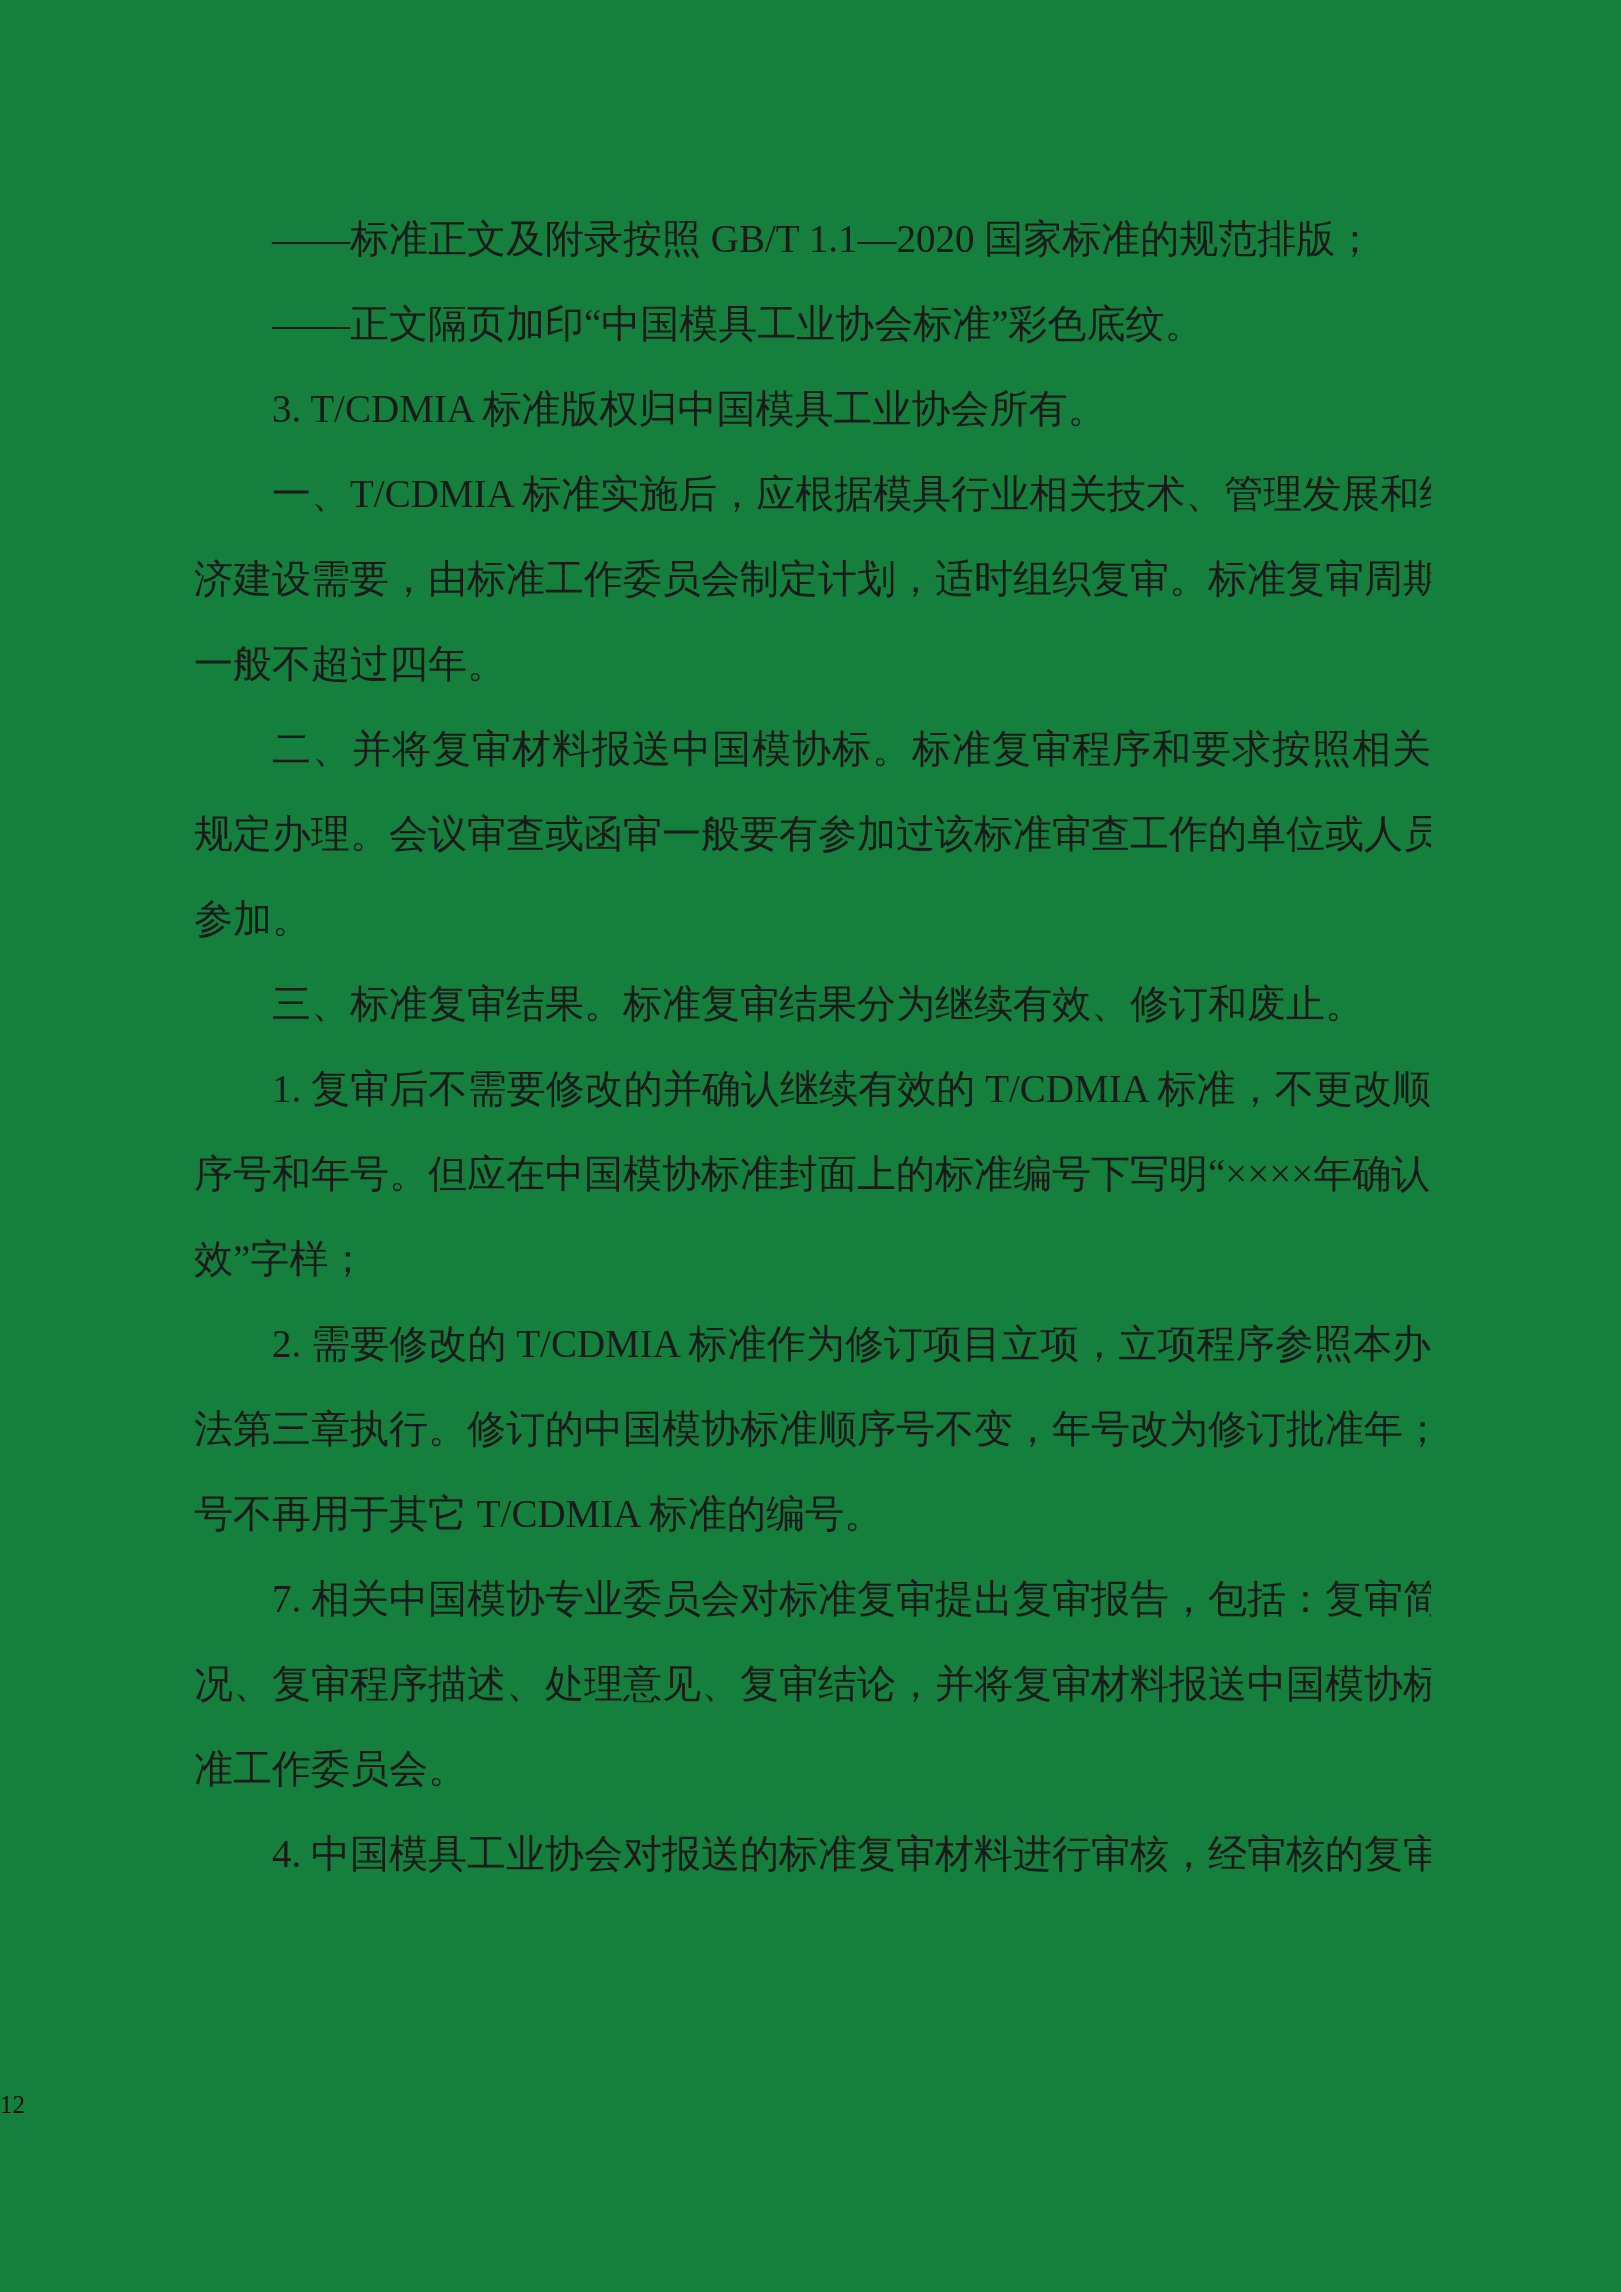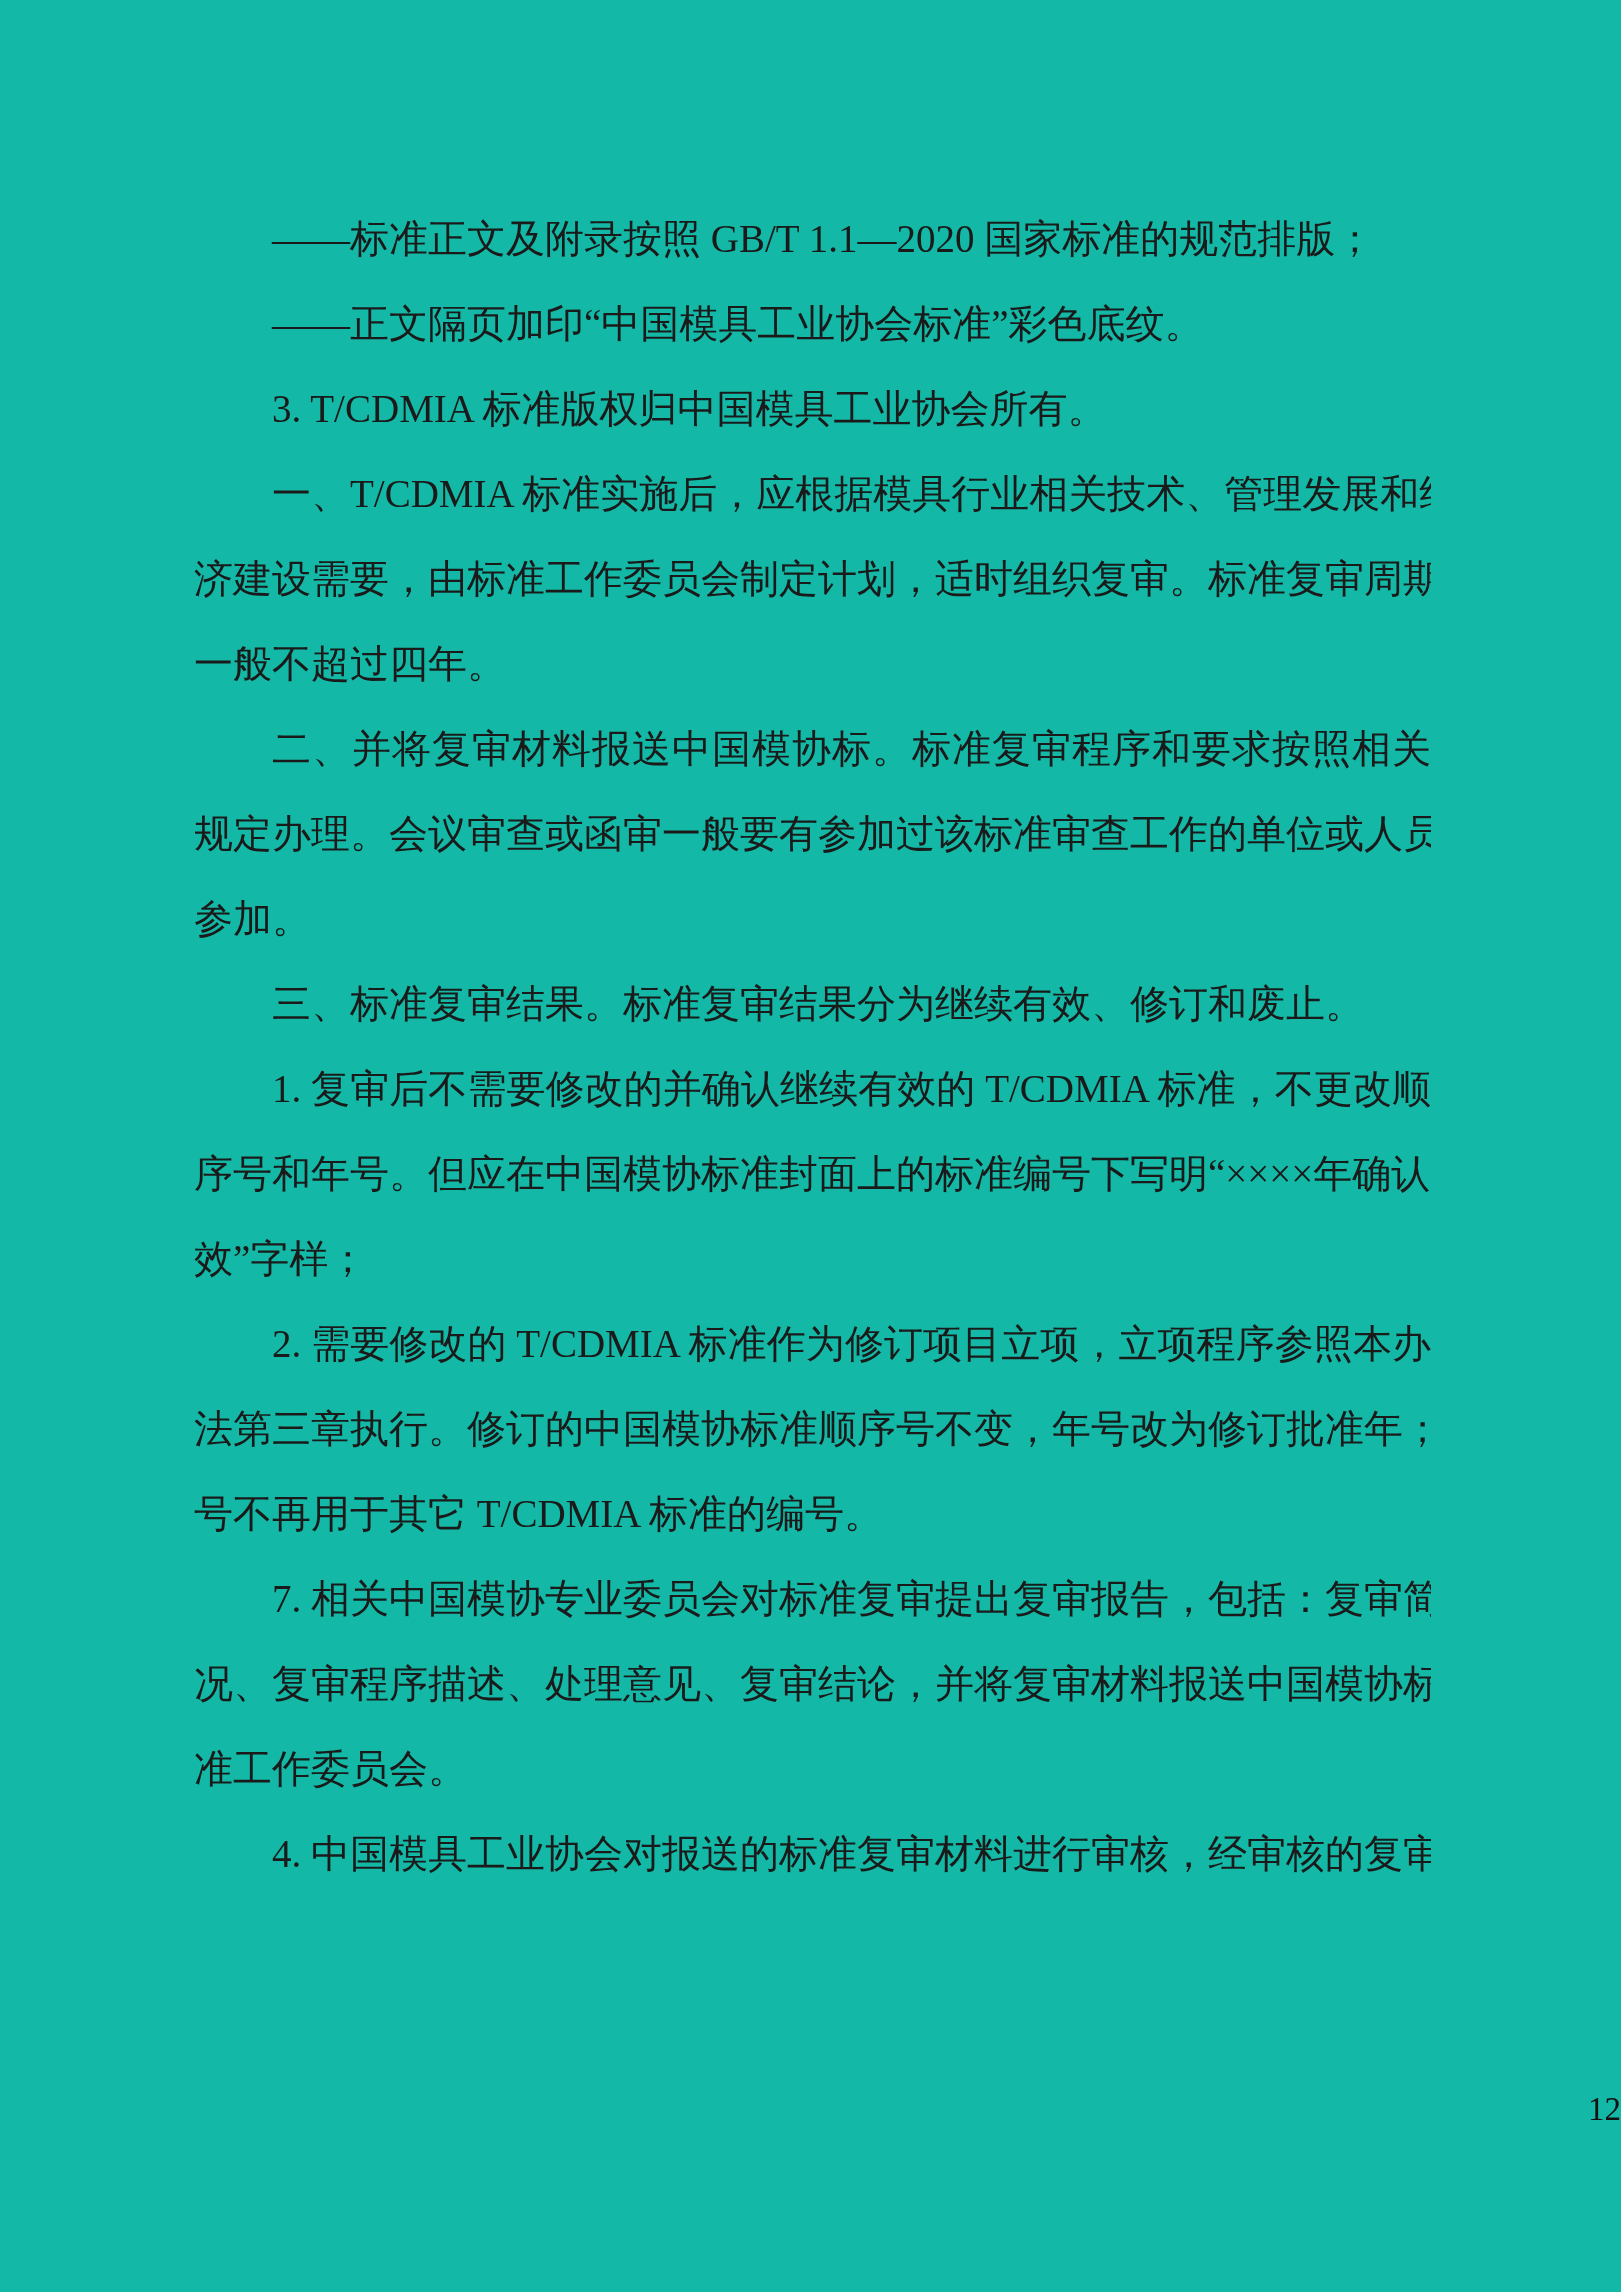--- a/index.html
+++ b/index.html
@@ -4,21 +4,21 @@
 <style>
   html, body {
     margin: 0;
     padding: 0;
     background: #ffffff;
   }
   .page {
     position: relative;
     width: 1621px;
     height: 2293px;
-    background: #14b8a6;
+    background: #15803d;
     overflow: hidden;
     font-family: "Liberation Serif", "DejaVu Serif", serif;
     color: #1a1a1a;
   }
   .textblock {
     position: absolute;
     left: 194px;
     top: 196px;
     width: 1237px;
     font-size: 39px;
@@ -33,22 +33,22 @@
   .fill {
     text-align: justify;
     text-align-last: justify;
   }
   .term { font-weight: bold; }
   .footer {
     position: absolute;
     left: 0;
     right: 0;
     top: 2091px;
-    text-align: right;
-    font-size: 33px;
+    text-align: left;
+    font-size: 25px;
     color: #111111;
   }
 </style>
 </head>
 <body>
 
 <div class="page">
   <div class="textblock">
     <div class="ln indent">——标准正文及附录按照 GB/T 1.1—2020 国家标准的规范排版；</div>
     <div class="ln indent">——正文隔页加印“中国模具工业协会标准”彩色底纹。</div>

